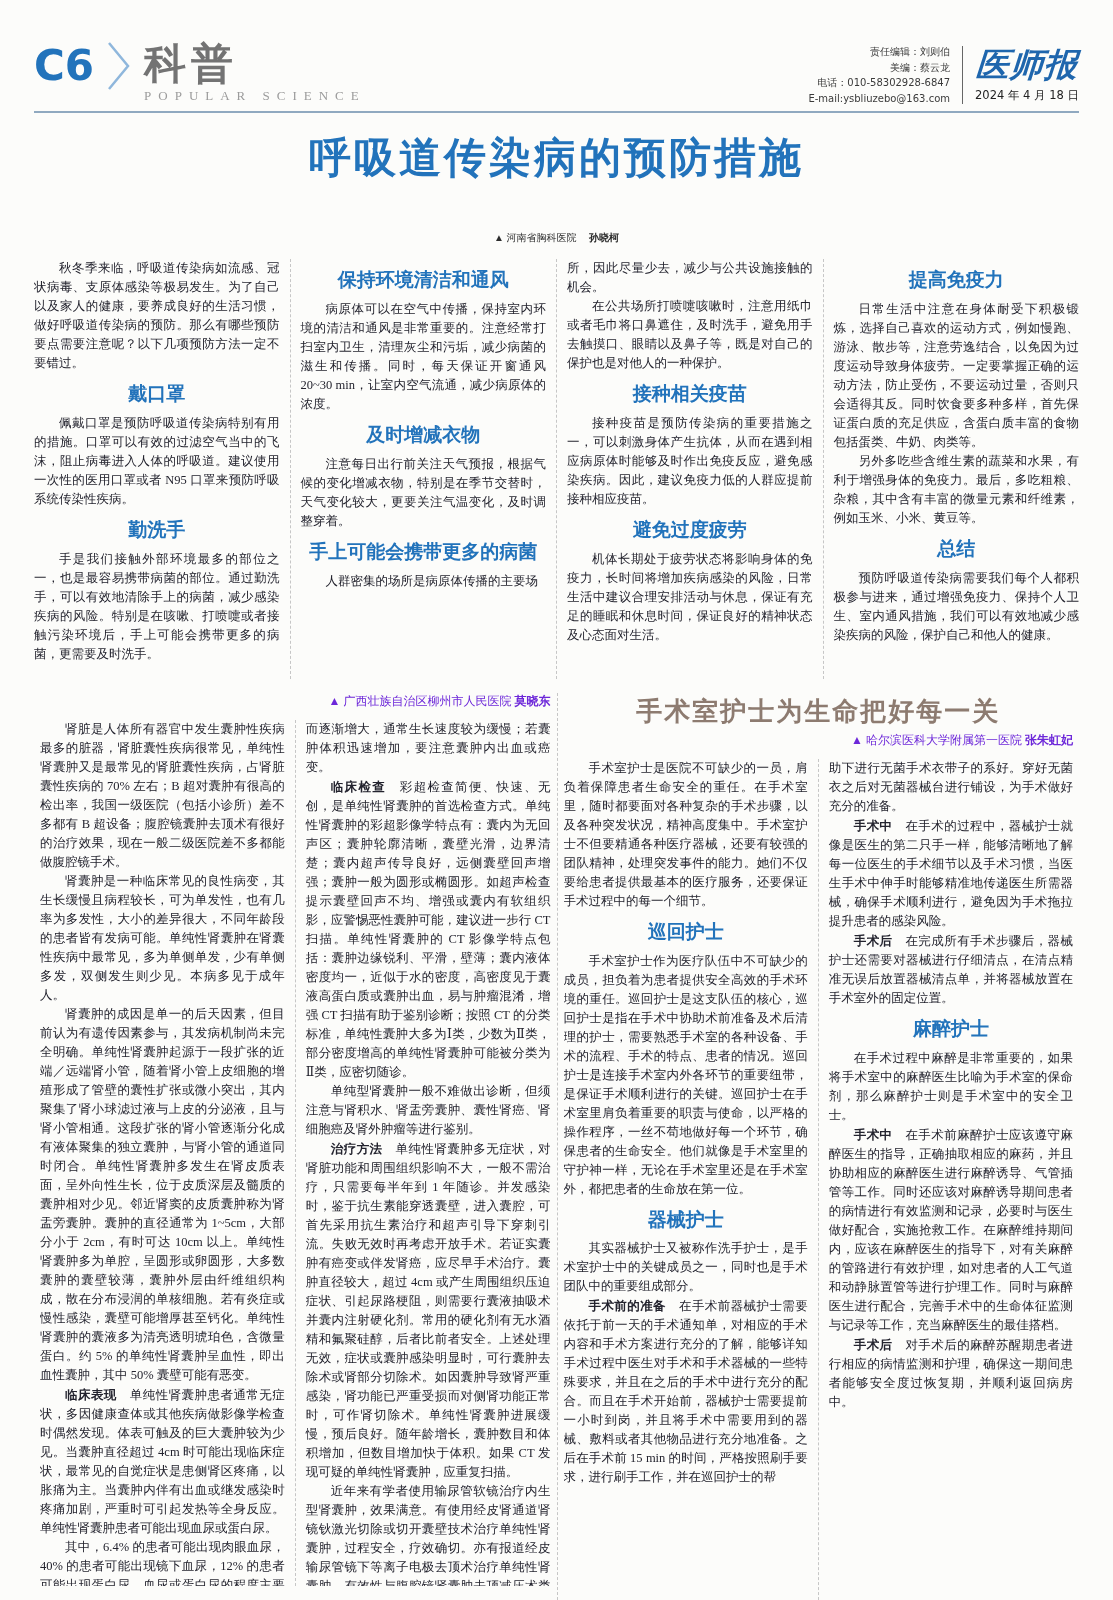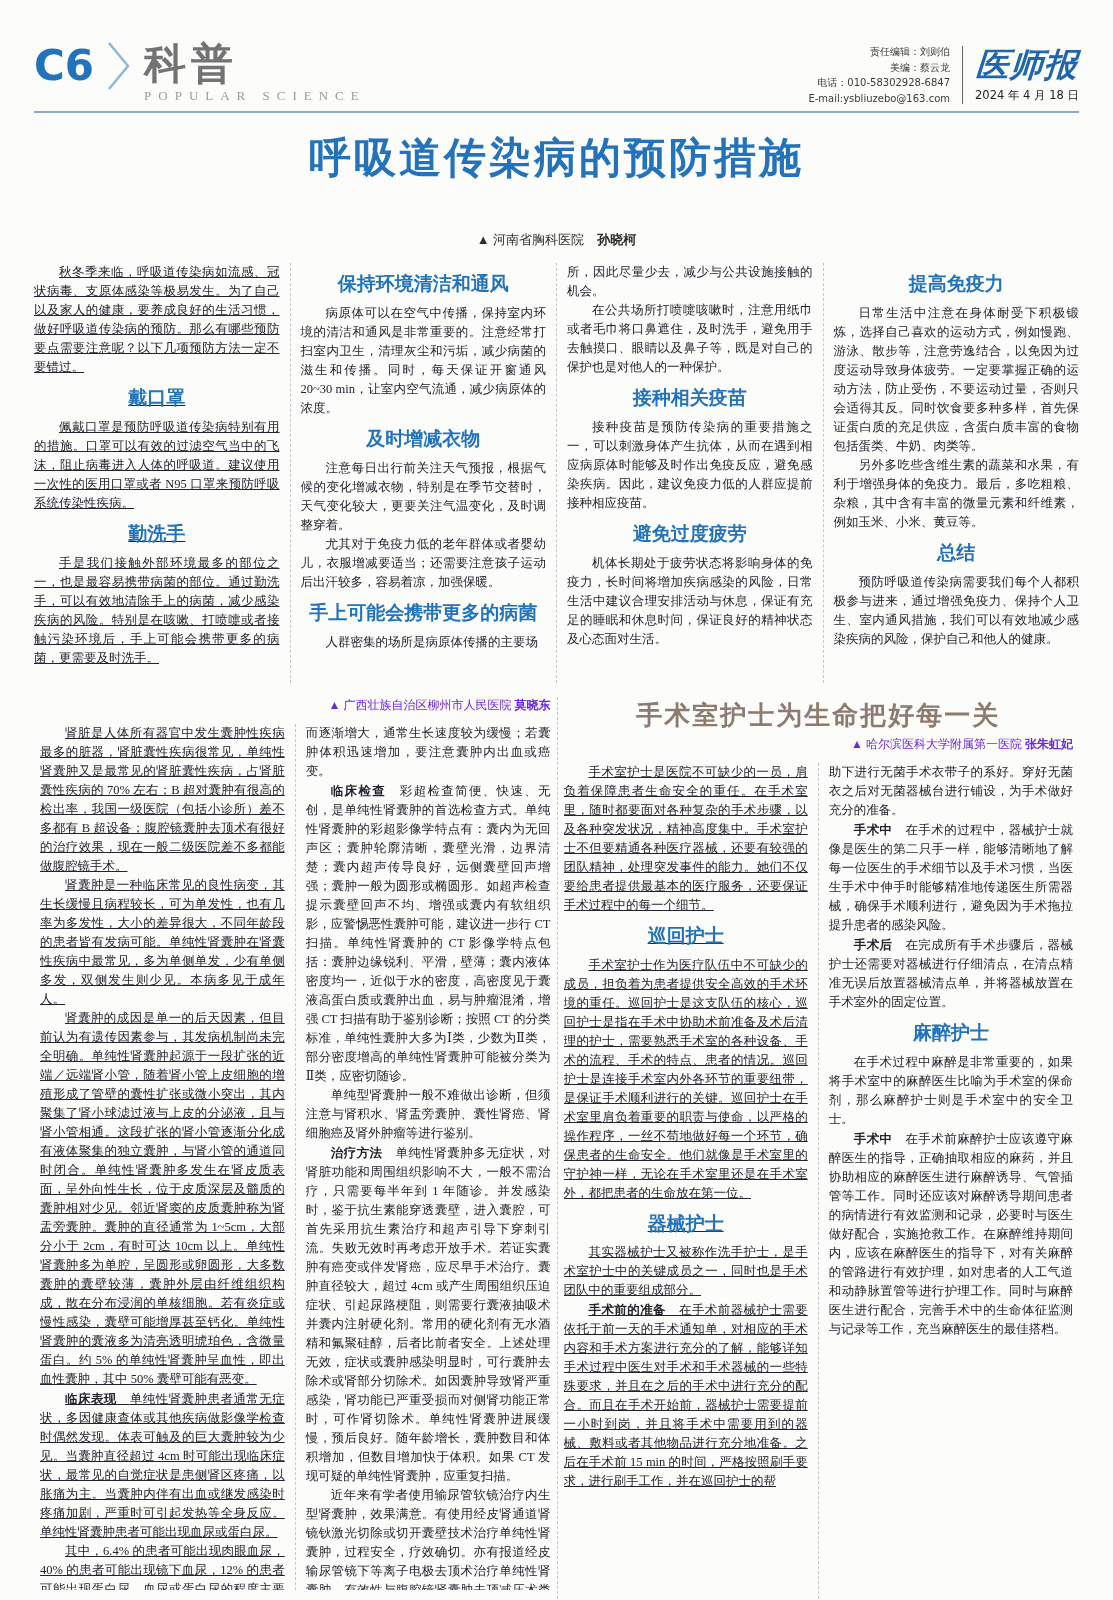--- a/index.html
+++ b/index.html
@@ -22,27 +22,27 @@
   .mast-right { display:flex; align-items:center; gap:12px; }
   .contact { text-align:right; font-family:"DejaVu Sans",sans-serif; font-size:10px; line-height:1.55; color:#3a3a3a; }
   .mast-divider { width:1px; height:58px; background:#666; }
   .brand-block { text-align:center; }
   .brand { font-family:"DejaVu Serif",serif; font-style:italic; font-weight:bold; font-size:33px; color:#1f66ad; line-height:1.1; transform:skewX(-4deg); letter-spacing:1px; }
   .brand-date { font-family:"DejaVu Sans",sans-serif; font-size:11.5px; color:#222; margin-top:4px; }
   .mast-rule { height:2px; background:#90a9c0; margin-top:5px; }
 
   
   .main-title { text-align:center; font-family:"DejaVu Sans",sans-serif; font-weight:bold; font-size:42px; color:#2273bb; letter-spacing:3px; margin:20px 0 8px 0; line-height:1.2; }
-  .author-line { text-align:center; font-size:13px; color:#2c2c2c; margin-bottom:14px;margin-top:48px; }
+  .author-line { text-align:center; font-size:10px; color:#2c2c2c; margin-bottom:14px;margin-top:48px; }
   .author-line .org { margin-right:10px; }
   .author-line .name { font-weight:bold; font-family:"DejaVu Sans",sans-serif; }
 
   .cols { display:flex; }
   .col { flex:1; padding:0 10px; border-right:1px dashed #c6c6c6; overflow:hidden; }
-  .col:first-child { padding-left:0;text-decoration:underline; }
+  .col:first-child { padding-left:0; }
   .col:last-child { border-right:none; padding-right:0; }
   .cols-top { height:420px; }
 
   .para { margin:0; text-indent:2em; text-align:justify; font-size:12.5px; line-height:19px; color:#23232e; }
   .para.noindent { text-indent:0; }
   .para b { font-family:"DejaVu Sans",sans-serif; font-weight:bold; }
   .col-heading { text-align:center; color:#2273bb; font-family:"DejaVu Sans",sans-serif; font-weight:bold; font-size:19px; margin:9px 0; line-height:1.2; }
 
   
   .bottom { display:flex; margin-top:14px; }
@@ -99,21 +99,20 @@
           <h3 class="col-heading">戴口罩</h3>
           <p class="para">佩戴口罩是预防呼吸道传染病特别有用的措施。口罩可以有效的过滤空气当中的飞沫，阻止病毒进入人体的呼吸道。建议使用一次性的医用口罩或者 N95 口罩来预防呼吸系统传染性疾病。</p>
           <h3 class="col-heading">勤洗手</h3>
           <p class="para">手是我们接触外部环境最多的部位之一，也是最容易携带病菌的部位。通过勤洗手，可以有效地清除手上的病菌，减少感染疾病的风险。特别是在咳嗽、打喷嚏或者接触污染环境后，手上可能会携带更多的病菌，更需要及时洗手。</p>
         </div>
       <div class="col">
           <h3 class="col-heading">保持环境清洁和通风</h3>
           <p class="para">病原体可以在空气中传播，保持室内环境的清洁和通风是非常重要的。注意经常打扫室内卫生，清理灰尘和污垢，减少病菌的滋生和传播。同时，每天保证开窗通风 20~30 min，让室内空气流通，减少病原体的浓度。</p>
           <h3 class="col-heading">及时增减衣物</h3>
           <p class="para">注意每日出行前关注天气预报，根据气候的变化增减衣物，特别是在季节交替时，天气变化较大，更要关注气温变化，及时调整穿着。</p>
-          <p class="para">尤其对于免疫力低的老年群体或者婴幼儿，衣服增减要适当；还需要注意孩子运动后出汗较多，容易着凉，加强保暖。</p>
           <h3 class="col-heading">手上可能会携带更多的病菌</h3>
           <p class="para">人群密集的场所是病原体传播的主要场</p>
         </div>
       <div class="col">
           <p class="para noindent">所，因此尽量少去，减少与公共设施接触的机会。</p>
           <p class="para">在公共场所打喷嚏咳嗽时，注意用纸巾或者毛巾将口鼻遮住，及时洗手，避免用手去触摸口、眼睛以及鼻子等，既是对自己的保护也是对他人的一种保护。</p>
           <h3 class="col-heading">接种相关疫苗</h3>
           <p class="para">接种疫苗是预防传染病的重要措施之一，可以刺激身体产生抗体，从而在遇到相应病原体时能够及时作出免疫反应，避免感染疾病。因此，建议免疫力低的人群应提前接种相应疫苗。</p>
           <h3 class="col-heading">避免过度疲劳</h3>
           <p class="para">机体长期处于疲劳状态将影响身体的免疫力，长时间将增加疾病感染的风险，日常生活中建议合理安排活动与休息，保证有充足的睡眠和休息时间，保证良好的精神状态及心态面对生活。</p>
@@ -168,18 +167,19 @@
             <p class="para">其实器械护士又被称作洗手护士，是手术室护士中的关键成员之一，同时也是手术团队中的重要组成部分。</p>
             <p class="para"><b>手术前的准备　</b>在手术前器械护士需要依托于前一天的手术通知单，对相应的手术内容和手术方案进行充分的了解，能够详知手术过程中医生对手术和手术器械的一些特殊要求，并且在之后的手术中进行充分的配合。而且在手术开始前，器械护士需要提前一小时到岗，并且将手术中需要用到的器械、敷料或者其他物品进行充分地准备。之后在手术前 15 min 的时间，严格按照刷手要求，进行刷手工作，并在巡回护士的帮</p>
           </div>
         <div class="col">
             <p class="para noindent">助下进行无菌手术衣带子的系好。穿好无菌衣之后对无菌器械台进行铺设，为手术做好充分的准备。</p>
             <p class="para"><b>手术中　</b>在手术的过程中，器械护士就像是医生的第二只手一样，能够清晰地了解每一位医生的手术细节以及手术习惯，当医生手术中伸手时能够精准地传递医生所需器械，确保手术顺利进行，避免因为手术拖拉提升患者的感染风险。</p>
             <p class="para"><b>手术后　</b>在完成所有手术步骤后，器械护士还需要对器械进行仔细清点，在清点精准无误后放置器械清点单，并将器械放置在手术室外的固定位置。</p>
             <h3 class="col-heading">麻醉护士</h3>
             <p class="para">在手术过程中麻醉是非常重要的，如果将手术室中的麻醉医生比喻为手术室的保命剂，那么麻醉护士则是手术室中的安全卫士。</p>
             <p class="para"><b>手术中　</b>在手术前麻醉护士应该遵守麻醉医生的指导，正确抽取相应的麻药，并且协助相应的麻醉医生进行麻醉诱导、气管插管等工作。同时还应该对麻醉诱导期间患者的病情进行有效监测和记录，必要时与医生做好配合，实施抢救工作。在麻醉维持期间内，应该在麻醉医生的指导下，对有关麻醉的管路进行有效护理，如对患者的人工气道和动静脉置管等进行护理工作。同时与麻醉医生进行配合，完善手术中的生命体征监测与记录等工作，充当麻醉医生的最佳搭档。</p>
+            <p class="para"><b>手术后　</b>对手术后的麻醉苏醒期患者进行相应的病情监测和护理，确保这一期间患者能够安全度过恢复期，并顺利返回病房中。</p>
           </div>
       </div>
     </div>
 
   </div>
 </div>
 
 </body></html>

